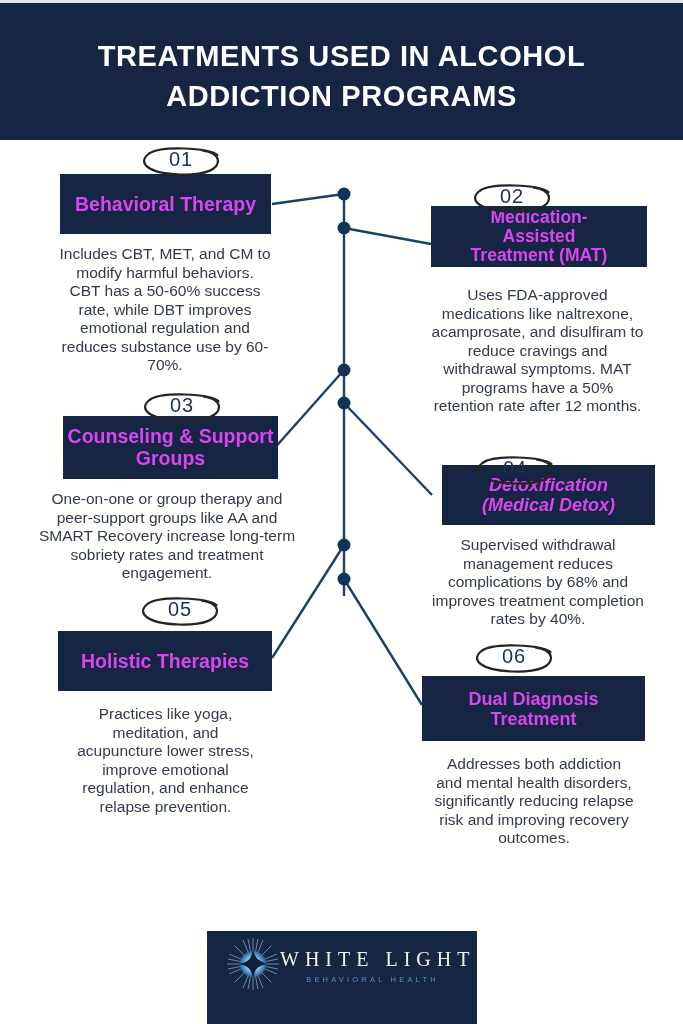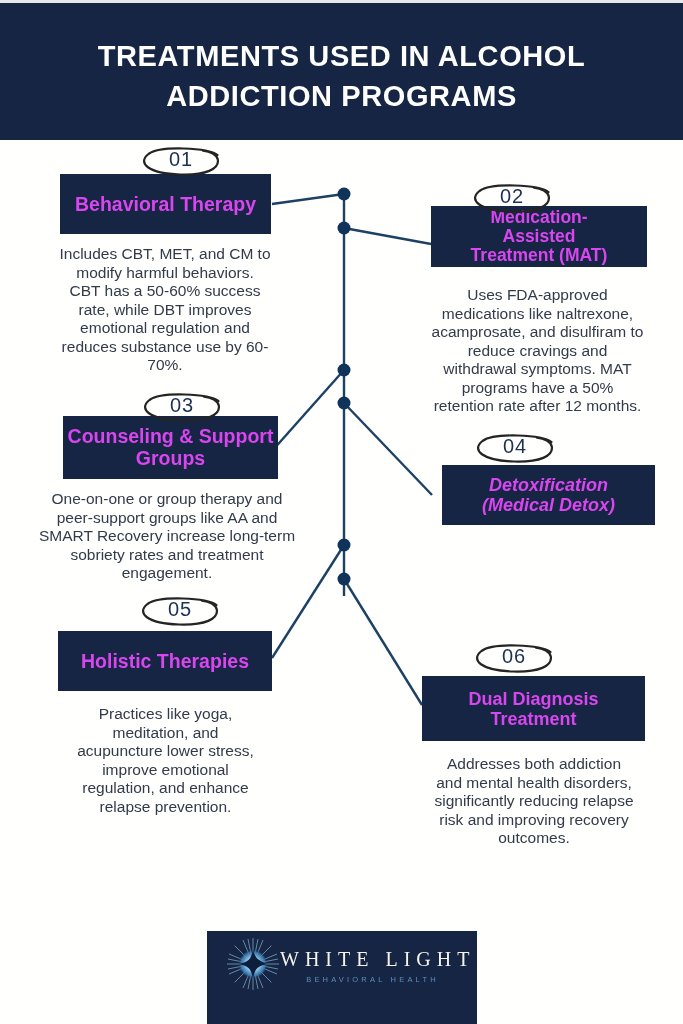--- a/index.html
+++ b/index.html
@@ -58,21 +58,21 @@
   .badge.b2{left:470px;top:180px;}
   .box2{left:431px;top:203px;width:216px;height:61px;}
   .box2 .tl{font-size:17.5px;line-height:19px;}
   .desc.d2{left:430px;top:283px;width:215px;}
 
   .badge.b3{left:140px;top:389px;}
   .box3{left:63px;top:413px;width:215px;height:63px;}
   .box3 .tl{font-size:19.5px;line-height:21.5px;}
   .desc.d3{left:38px;top:487px;width:258px;}
 
-  .badge.b4{left:473px;top:430px;}
+  .badge.b4{left:473px;top:452px;}
   .box4{left:442px;top:462px;width:213px;height:60px;font-style:italic;}
   .box4 .tl{font-size:18px;line-height:20px;}
   .desc.d4{left:419px;top:533px;width:238px;}
 
   .badge.b5{left:138px;top:593px;}
   .box5{left:58px;top:628px;width:214px;height:60px;}
   .box5 .tl{font-size:19.5px;}
   .desc.d5{left:68px;top:702px;width:195px;}
 
   .badge.b6{left:472px;top:640px;}
@@ -165,20 +165,21 @@
   <div class="badge b4">
     <svg viewBox="0 0 84 30">
       <path d="M78.5 9 C69 1.5 21 -0.5 9.5 8 C-2 17 9 27.5 41 28.5 C67 29.3 80.5 23 78.8 13.5 C77.8 8.8 71.5 5.2 64 4.6" fill="none" stroke="var(--badge-stroke)" stroke-width="2.2" stroke-linecap="round"></path>
     </svg>
     <span class="num">04</span>
   </div>
   <div class="titlebox box4">
     <span class="tl">Detoxification</span>
     <span class="tl">(Medical Detox)</span>
   </div>
+  <div class="desc d4">Supervised withdrawal management reduces complications by 68% and improves treatment completion rates by 40%.</div>
 
   <div class="badge b5">
     <svg viewBox="0 0 84 30">
       <path d="M78.5 9 C69 1.5 21 -0.5 9.5 8 C-2 17 9 27.5 41 28.5 C67 29.3 80.5 23 78.8 13.5 C77.8 8.8 71.5 5.2 64 4.6" fill="none" stroke="var(--badge-stroke)" stroke-width="2.2" stroke-linecap="round"></path>
     </svg>
     <span class="num">05</span>
   </div>
   <div class="titlebox box5">
     <span class="tl">Holistic Therapies</span>
   </div>

